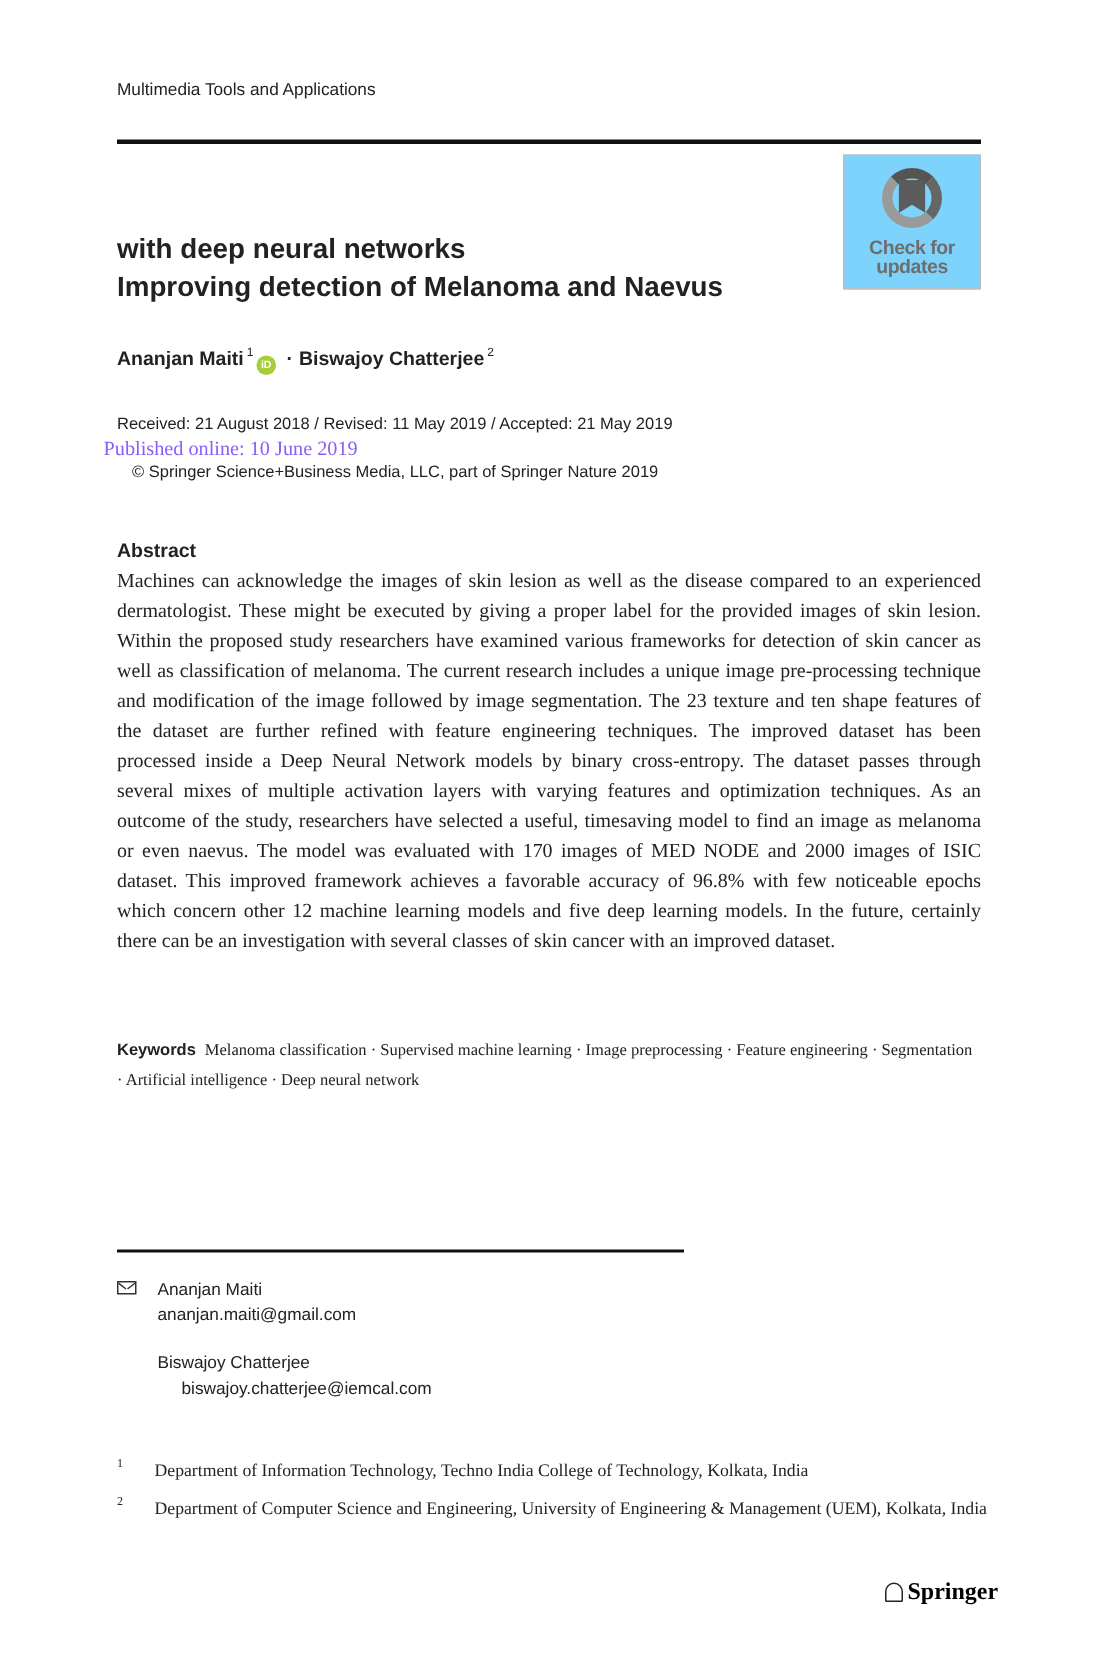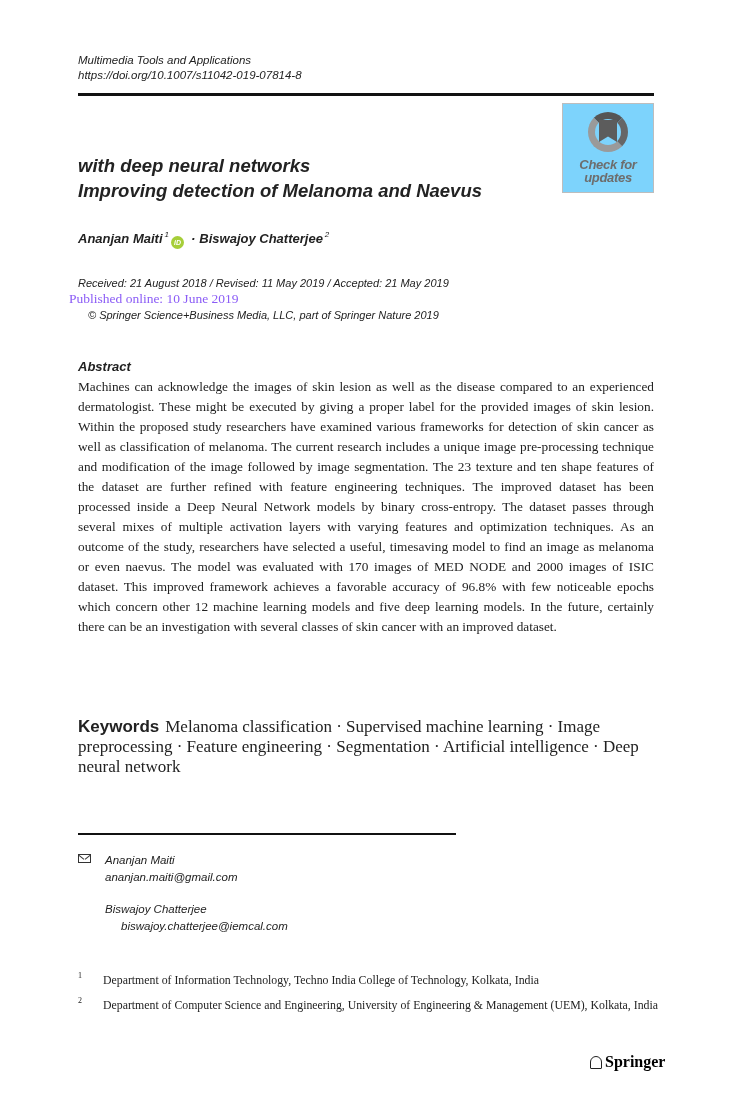--- a/index.html
+++ b/index.html
@@ -1,17 +1,17 @@
 <!DOCTYPE html>
 <html><head>
   <meta charset="utf-8">
   <style>
     html, body { margin: 0; padding: 0; background: #ffffff; }
     body { width: 732px; height: 1110px; position: relative; overflow: hidden; color: #1a1a1a; }
-    .sans { font-family: "Liberation Sans", "DejaVu Sans", sans-serif; font-style: italic; }
+    .sans { font-family: "Liberation Sans", "DejaVu Sans", sans-serif; }
     .serif { font-family: "Liberation Serif", "DejaVu Serif", serif; }
     .abs { position: absolute; }
 
     .journal { left: 78px; top: 53px; font-size: 11.5px; line-height: 15px; color: #222; }
     .top-rule { left: 78px; top: 93px; width: 576px; height: 3px; background: #111; }
 
     .crossmark { left: 562px; top: 103px; width: 92px; height: 90px; border: 1px solid #bdbdbd; background: #7dd3fc; box-sizing: border-box; }
     .crossmark .ring { position: absolute; left: 25px; top: 8px; width: 40px; height: 40px; border-radius: 50%; border: 7px solid #9a9a9a; border-top-color: #555; border-right-color: #666; box-sizing: border-box; }
     .crossmark .flag { position: absolute; left: 36px; top: 16px; width: 18px; height: 22px; background: #5c5c5c; clip-path: polygon(0 0, 100% 0, 100% 100%, 50% 75%, 0 100%); }
     .crossmark .cm-text { position: absolute; left: 0; right: 0; top: 54px; text-align: center; font-weight: bold; font-size: 13px; line-height: 13px; color: #6d6d6d; letter-spacing: -0.3px; }
@@ -22,21 +22,21 @@
     .orcid { display: inline-block; width: 13px; height: 13px; border-radius: 50%; background: #a6ce39; color: #fff; font-size: 7px; line-height: 13px; text-align: center; vertical-align: -2px; margin: 0 3px 0 2px; font-weight: bold; }
     .dot-sep { margin: 0 4px; }
 
     .dates { left: 78px; top: 276px; font-size: 11px; line-height: 14px; color: #222; }
     .published { left: 69px; top: 291px; font-size: 13.5px; line-height: 16px; color: #8b5cf6; }
     .copyright { left: 88px; top: 308px; font-size: 11px; line-height: 14px; color: #222; }
 
     .abstract-heading { left: 78px; top: 359px; font-size: 13px; font-weight: bold; color: #222; }
     .abstract-body { left: 78px; top: 377px; width: 576px; font-size: 13.3px; line-height: 20px; text-align: justify; color: #222; }
 
-    .keywords { left: 78px; top: 717px; width: 576px; font-size: 17px; line-height: 20px; color: #222; }
+    .keywords { left: 78px; top: 690px; width: 576px; font-size: 11px; line-height: 20px; color: #222; }
     .keywords .kw-label { font-weight: bold; font-family: "Liberation Sans", sans-serif; margin-right: 6px; }
 
     .foot-rule { left: 78px; top: 833px; width: 378px; height: 2px; background: #111; }
 
     .corr { left: 78px; top: 852px; font-size: 11.5px; line-height: 17px; color: #222; }
     .corr .mail-icon { position: absolute; left: 0; top: 2px; width: 13px; height: 9px; border: 1px solid #333; box-sizing: border-box; overflow: hidden; }
     .corr .mail-icon::before, .corr .mail-icon::after { content: ""; position: absolute; top: -1px; width: 8px; height: 1px; background: #333; }
     .corr .mail-icon::before { left: -1px; transform-origin: left top; transform: rotate(38deg); }
     .corr .mail-icon::after { right: -1px; transform-origin: right top; transform: rotate(-38deg); }
     .corr .entry { position: absolute; left: 27px; white-space: nowrap; }
@@ -46,21 +46,20 @@
     .affil .txt { position: absolute; left: 25px; width: 560px; }
 
     .springer { left: 590px; top: 1053px; font-size: 16px; font-weight: bold; color: #000000; white-space: nowrap; }
     .springer .horse { display: inline-block; width: 12px; height: 13px; border: 1.5px solid #222; border-radius: 6px 6px 1px 1px; box-sizing: border-box; vertical-align: -2px; margin-right: 3px; }
   </style>
 </head>
 <body>
 
 <div class="abs journal sans">
   <div>Multimedia Tools and Applications</div>
-  <div>https://doi.org/10.1007/s11042-019-07814-8</div>
 </div>
 <div class="abs top-rule"></div>
 
 <div class="abs crossmark sans">
   <div class="ring"></div>
   <div class="flag"></div>
   <div class="cm-text">
     <div>Check for</div>
     <div>updates</div>
   </div>

